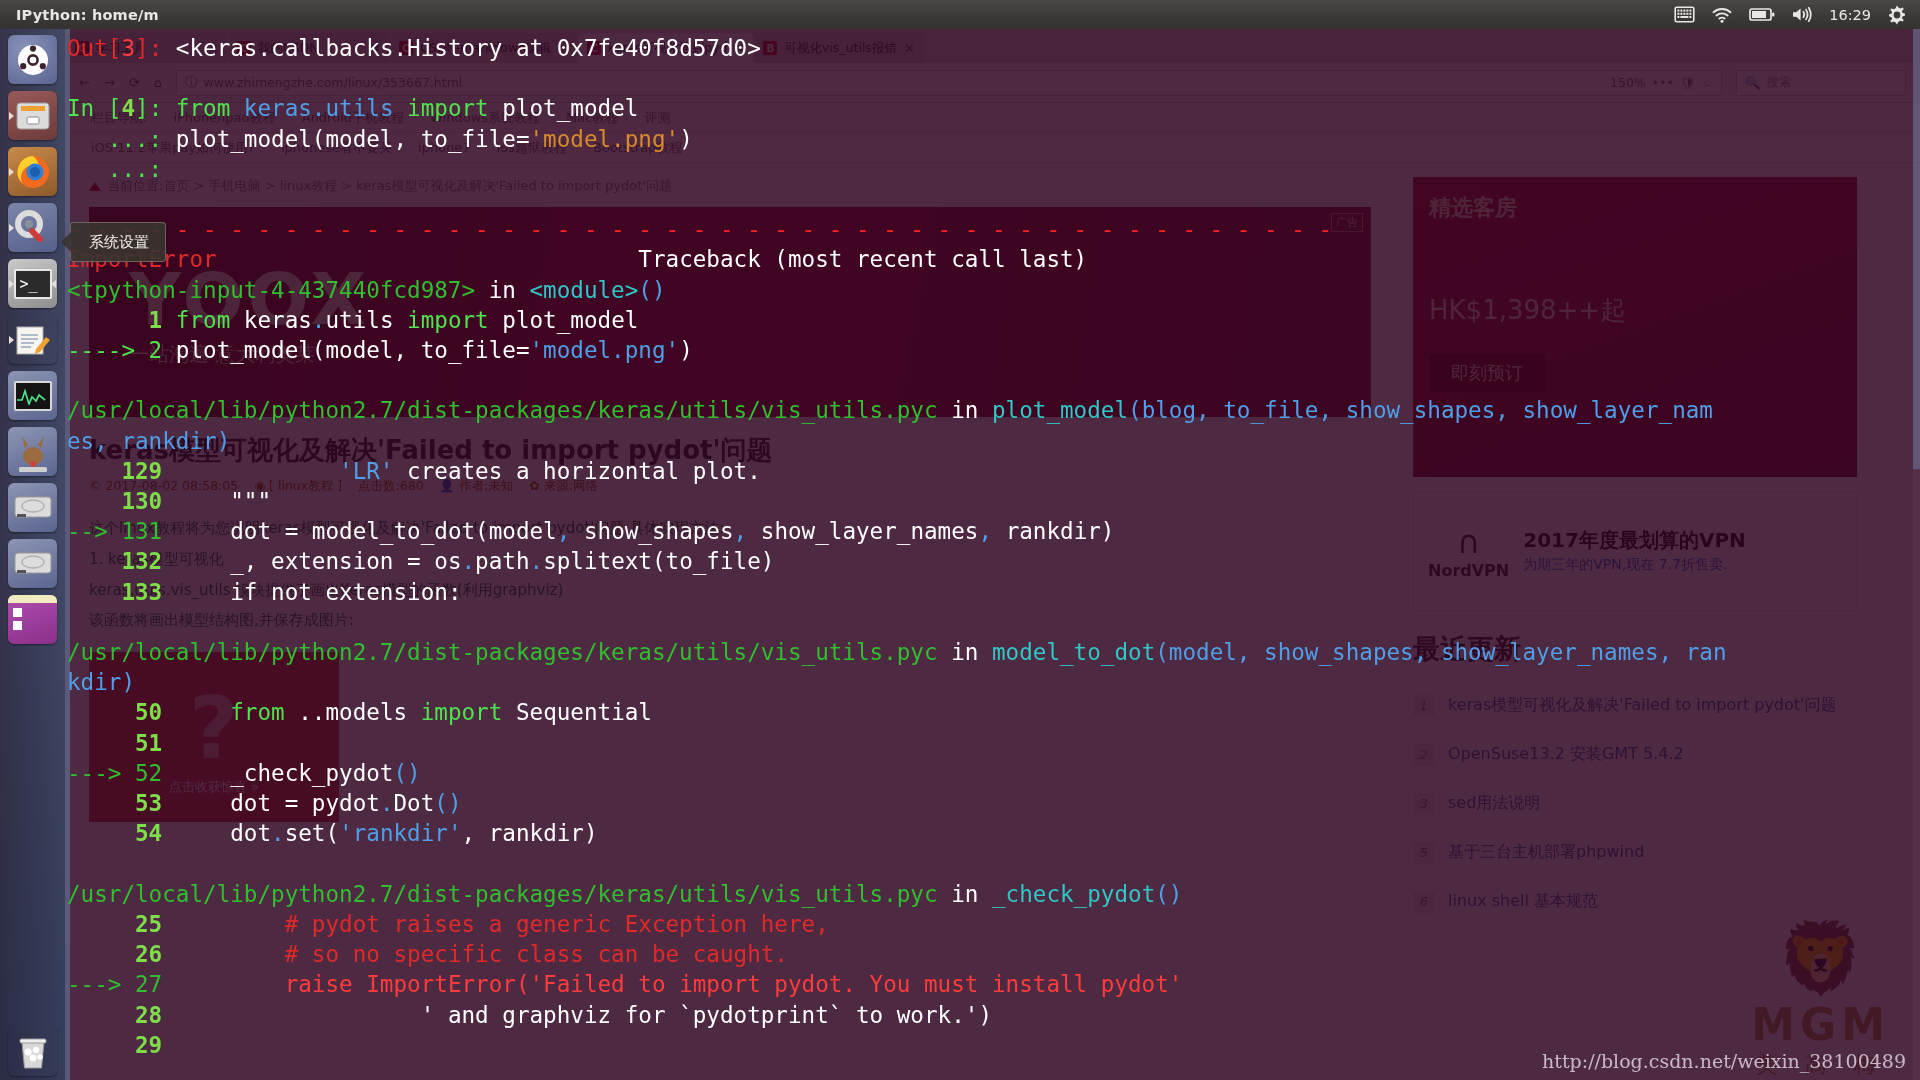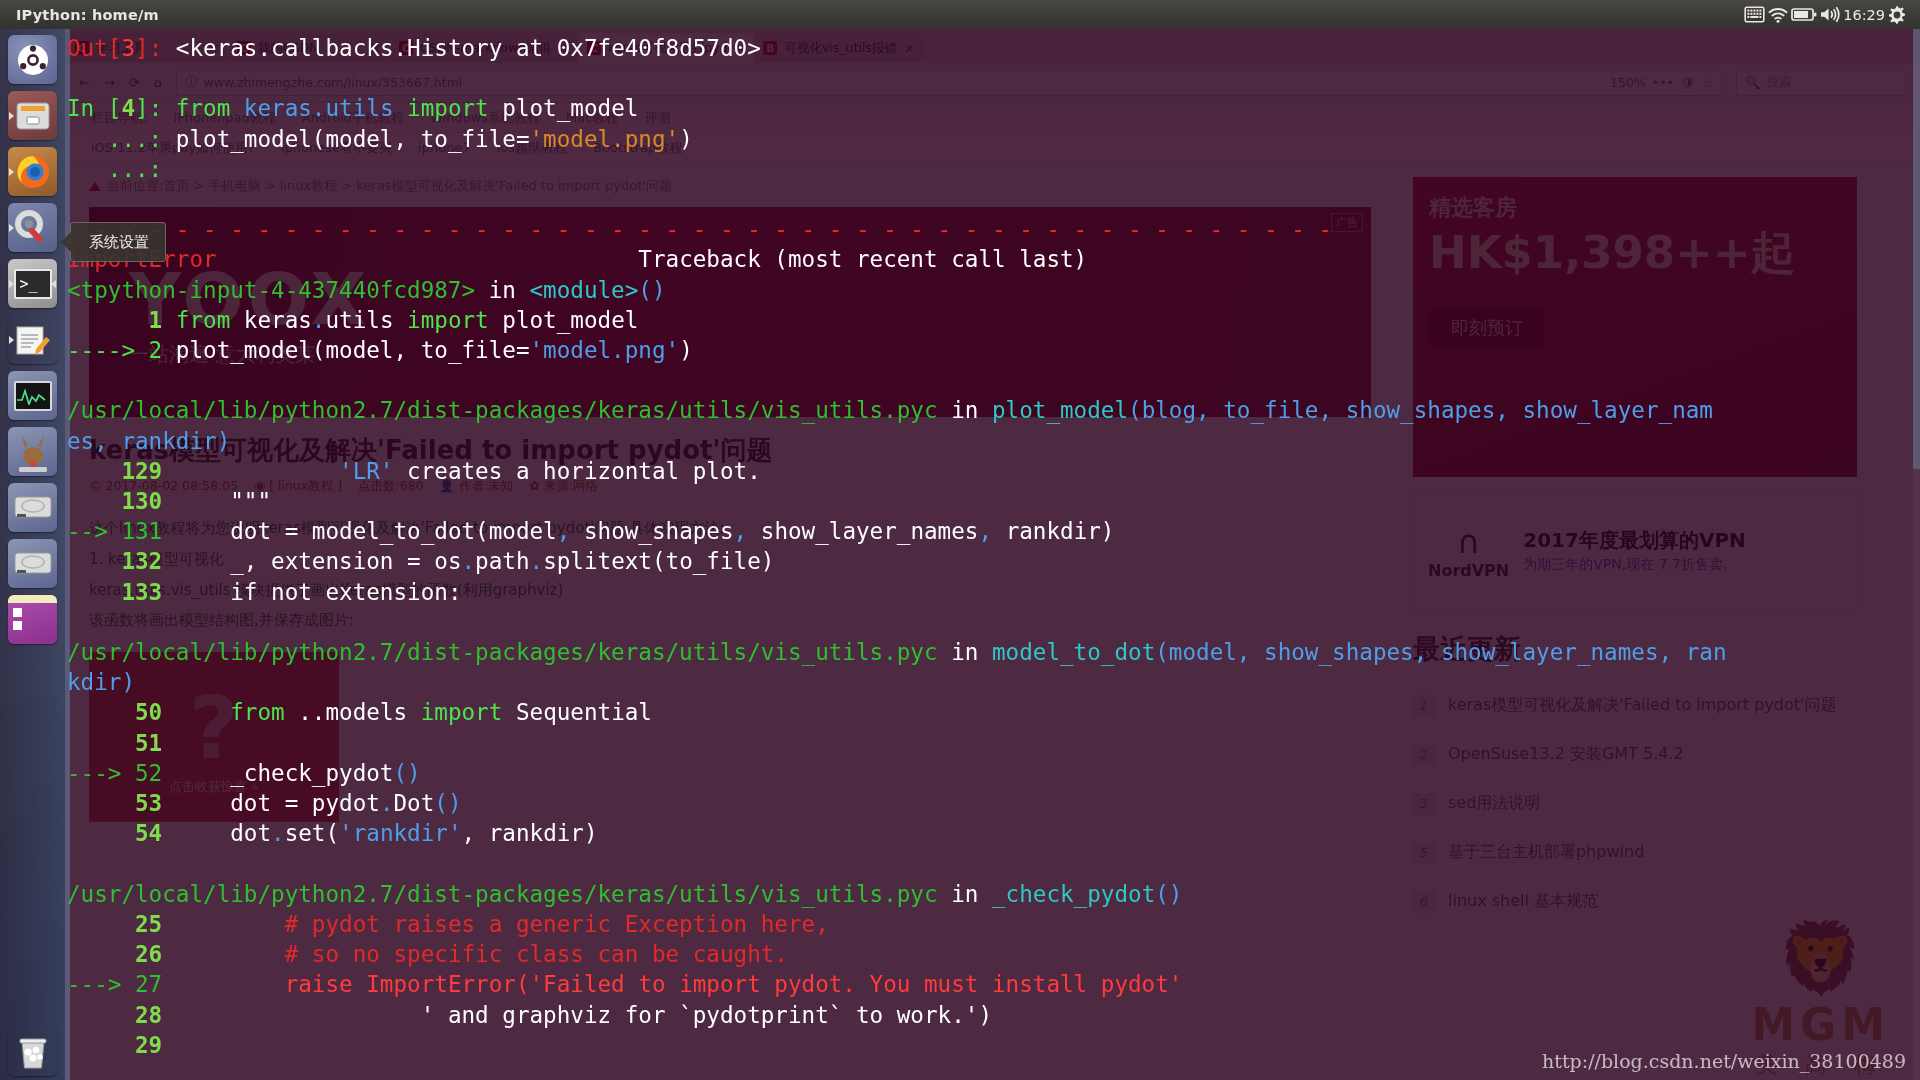--- a/index.html
+++ b/index.html
@@ -9,21 +9,21 @@
   
   #desktop{ position:absolute; inset:0;
     background:linear-gradient(170deg,#4a5a7a 0%, #3f5070 18%, #46587c 38%, #3a4c6c 55%, #32456a 72%, #2b3d60 100%); }
 
   
   #toppanel{ position:absolute; left:0; top:0; width:1920px; height:29px;
     background:linear-gradient(180deg,#4a4844 0%,#3c3a36 55%,#343230 100%);
     display:flex; align-items:center; z-index:90; }
   #toppanel .wtitle{ color:#e8e6e3; font-family:"DejaVu Sans",sans-serif; font-weight:bold;
     font-size:14.5px; margin-left:16px; letter-spacing:.2px; }
-  #tray{ margin-left:auto; display:flex; align-items:center; gap:2px; padding-right:13px; }
+  #tray{ margin-left:auto; display:flex; align-items:center; gap:16px; padding-right:13px; }
   #tray .ti{ display:flex; align-items:center; }
   #tray .clk{ color:#eceae8; font-family:"DejaVu Sans",sans-serif; font-size:14.5px; }
 
   
   #launcher{ position:absolute; left:0; top:29px; width:65px; height:1051px;
     background:linear-gradient(90deg, rgba(42,30,48,.62), rgba(52,46,66,.50) 70%, rgba(60,54,74,.42));
     backdrop-filter:blur(2px); z-index:80; }
   .licon{ position:relative; width:49px; height:49px; margin:7px auto 0; border-radius:6px;
     display:flex; align-items:center; justify-content:center; overflow:hidden;
     box-shadow:0 1px 2px rgba(0,0,0,.45); }
@@ -232,21 +232,21 @@
           <div class="qm">?</div>
           <div class="qt">点击收获惊喜 »</div>
         </div>
         <div id="bpredict">未来能否被准确预知?</div>
       </div>
     </div>
 
     <div id="bside">
       <div id="sideAd">
         <div class="t">精选客房</div>
-        <div style="font-size:45px;font-weight:bold;">HK$1,398++起</div>
+        <div style="font-size:26px;font-weight:normal;margin-top:70px">HK$1,398++起</div>
         <div style="margin-top:26px;background:#7d1424;display:inline-block;padding:7px 22px;font-size:18px">即刻预订</div>
       </div>
 
       <div id="sideVpn">
         <div style="text-align:center;color:#333">
           <div style="font-size:32px">∩</div>
           <div style="font-size:16px;font-weight:bold">NordVPN</div>
         </div>
         <div>
           <div class="vt">2017年度最划算的VPN</div>

